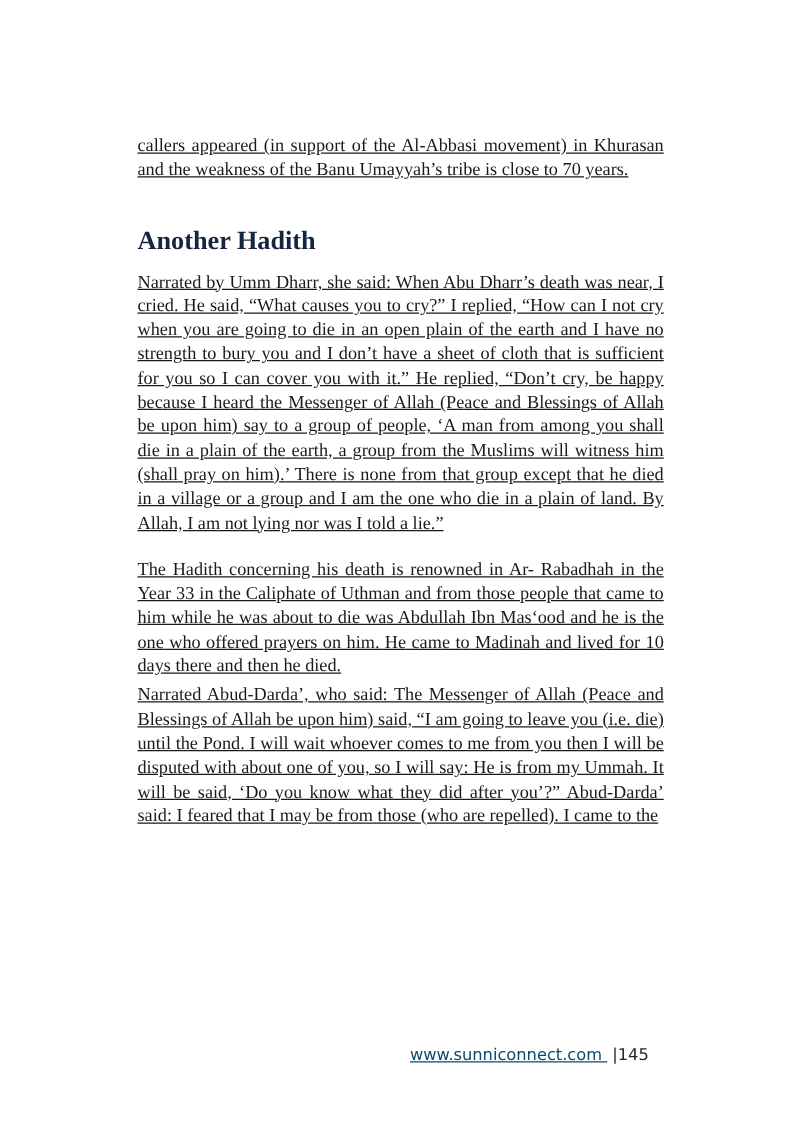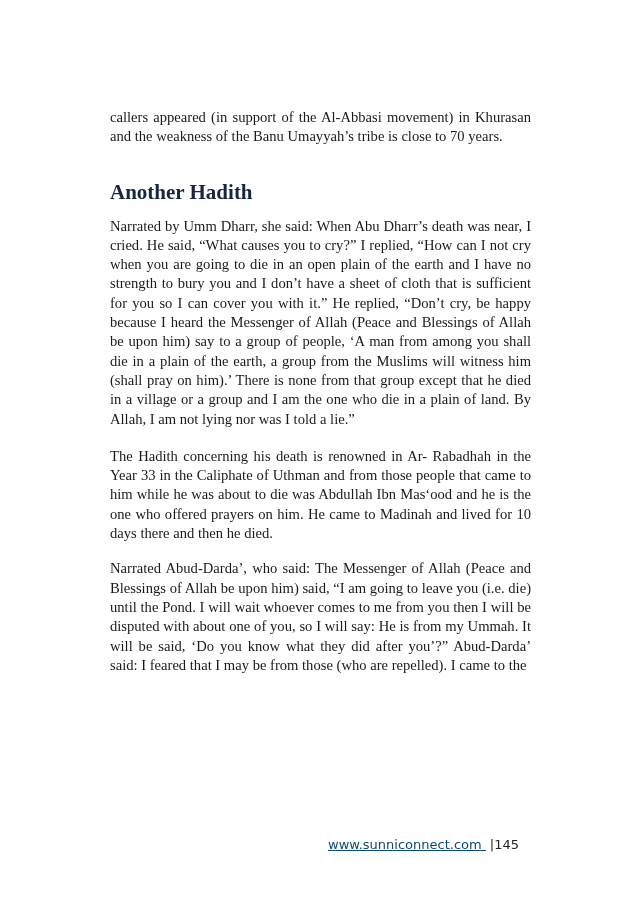--- a/index.html
+++ b/index.html
@@ -1,29 +1,29 @@
 <!DOCTYPE html>
 <html><head>
 <meta charset="utf-8">
 <style>
   html, body { margin:0; padding:0; background:#ffffff; }
   body { width:641px; height:910px; position:relative; overflow:hidden; }
   .page { position:absolute; left:110px; top:108px; width:421px; }
   .para {
     font-family:"Liberation Serif", "DejaVu Serif", serif;
     font-size:14.6px; line-height:19.3px; color:#1a1a1a;
-    text-align:justify; margin:0;
+    text-align:justify; margin:0;text-decoration:underline;
   }
   .heading {
     font-family:"Liberation Serif", "DejaVu Serif", serif;
     font-weight:bold; font-size:21px; color:#17263f;
     margin:32px 0 12px 0; line-height:26px;
   }
   .gap { margin-top:18px; }
-  .gap2 { margin-top:16px; }
+  .gap2 { margin-top:4px; }
   .footer {
     position:absolute; top:837px; left:328px;
     font-family:"DejaVu Sans", "Liberation Sans", sans-serif;
     font-size:13px; color:#222;
   }
   .footer a { color:#0c4a6e; text-decoration:underline; }
   .footer .sep { color:#222; margin-left:4px; }
 </style>
 </head>
 <body>

